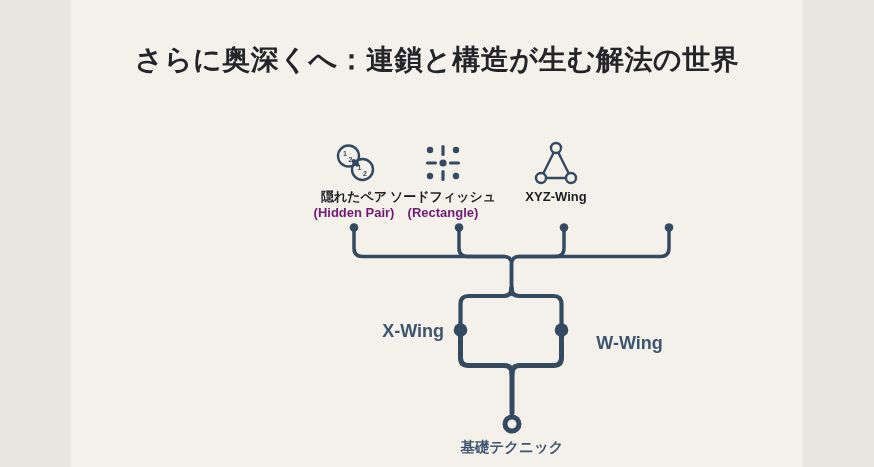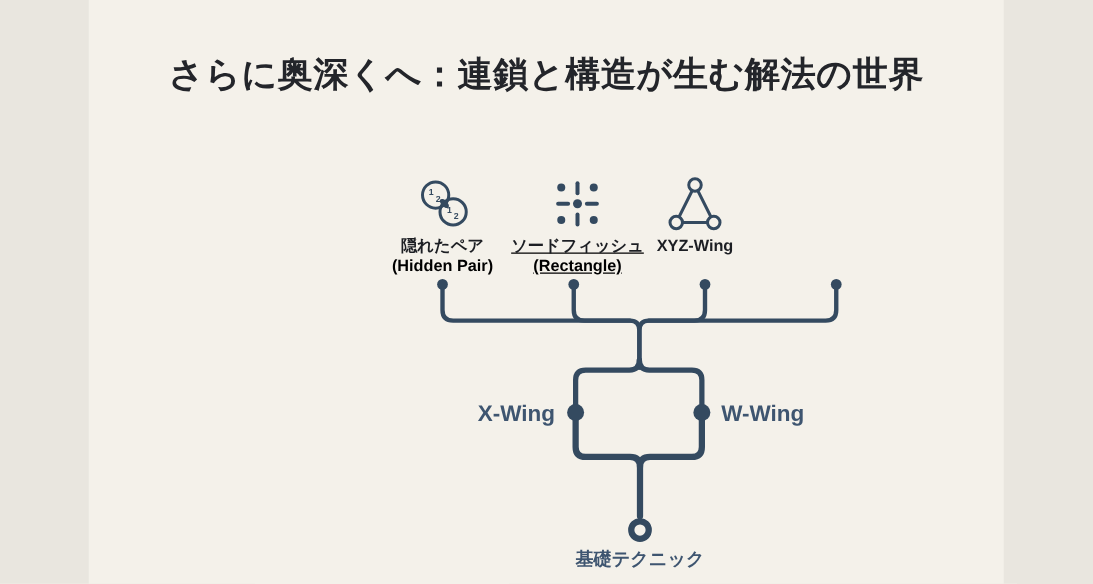--- a/index.html
+++ b/index.html
@@ -57,38 +57,38 @@
     font-size:13px;
     font-weight:700;
     line-height:16px;
     color:#1c1e23;
     white-space:nowrap;
   }
   .tech-name-en{
     font-size:13px;
     font-weight:600;
     line-height:16px;
-    color:#000000;
+    color:#701a75;
     white-space:nowrap;
   }
   .connectors{
     position:absolute;
     top:0;left:0;
   }
   .mid-label{
     position:absolute;
     top:321px;
     width:105px;
     font-size:18px;
     font-weight:700;
     color:var(--node-label);
     white-space:nowrap;
   }
   .mid-label.left{left:268px;text-align:right;}
-  .mid-label.right{left:506px;text-align:left;}
+  .mid-label.right{left:506px;text-align:center;margin-top:12px;}
   .root-label{
     position:absolute;
     top:438px;left:341px;width:200px;
     text-align:center;
     font-size:14.5px;
     font-weight:700;
     color:var(--node-label);
     white-space:nowrap;
   }
   .icon-svg text{
@@ -115,21 +115,21 @@
         <text x="15" y="16">1</text>
           <text x="20.5" y="21.5" font-size="6">2</text>
         <text x="29.5" y="30">1</text>
           <text x="35" y="35.5" font-size="6">2</text>
       </svg>
     </div>
     <div class="tech-name-ja">隠れたペア</div>
     <div class="tech-name-en">(Hidden Pair)</div>
   </div>
 
-  <div class="tech-column" style="left:306px;text-decoration:underline;">
+  <div class="tech-column" style="left:287px;">
     <div class="icon-wrap">
       <svg class="icon-svg" width="52" height="46" viewBox="0 0 52 46">
         <g fill="var(--line)">
           <circle cx="13" cy="10" r="3.2"></circle>
             <circle cx="39" cy="10" r="3.2"></circle>
           <circle cx="13" cy="36" r="3.2"></circle>
             <circle cx="39" cy="36" r="3.2"></circle>
           <circle cx="26" cy="23" r="3.6"></circle>
         </g>
         <g stroke="var(--line)" stroke-width="3.2" stroke-linecap="round">

